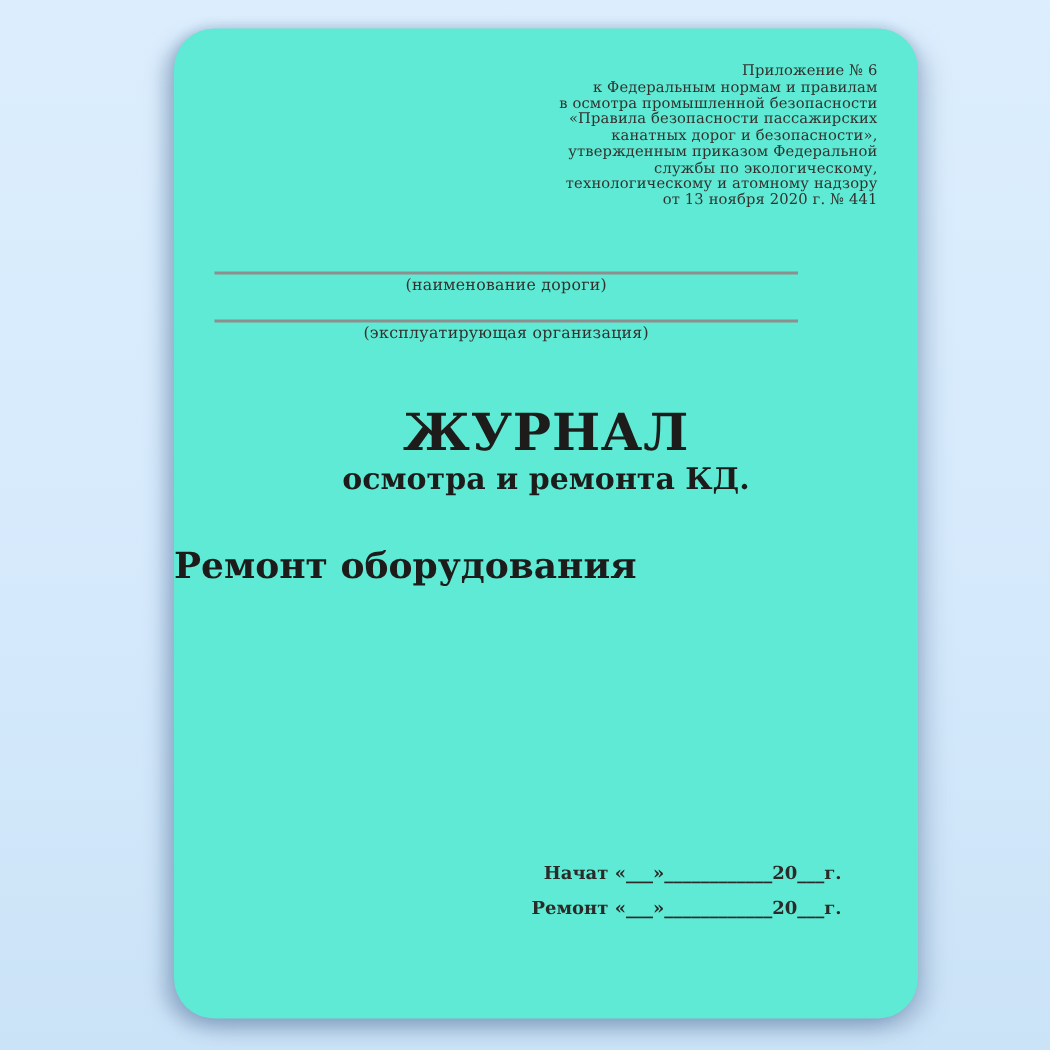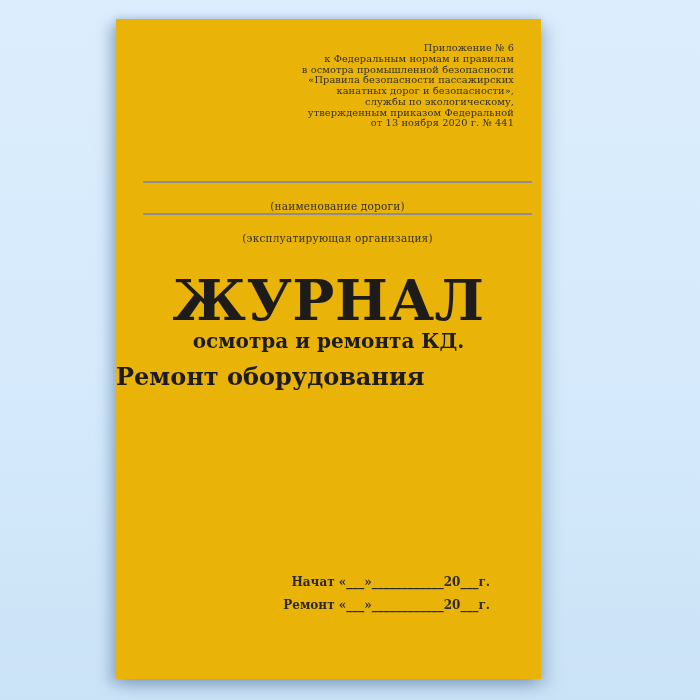--- a/index.html
+++ b/index.html
@@ -11,27 +11,28 @@
     font-family: "DejaVu Serif", "Liberation Serif", serif;
   }
   body {
     background: linear-gradient(180deg, #dcEEfd 0%, #d6eafc 50%, #cbe3f7 100%);
     position: relative;
   }
   .paper {
     position: absolute;
     left: 116px;
     top: 19px;
-    width: 425px;
+    width: 496px;
     height: 660px;
-    background: #eab308;
+    background: #5eead4;
     box-shadow:
       -7px 5px 12px rgba(96, 126, 163, 0.45),
        7px 7px 14px rgba(96, 126, 163, 0.35),
        0 -2px 6px rgba(96, 126, 163, 0.18);
+    border-radius: 27px;
   }
   .reg-header {
     position: absolute;
     top: 24px;
     right: 27px;
     text-align: right;
     font-size: 9.8px;
     line-height: 1.1;
     color: #33312e;
     letter-spacing: 0.1px;
@@ -44,33 +45,33 @@
   .field-road { top: 162px; }
   .field-org  { top: 194px; }
   .blank-line {
     height: 0;
     border-top: 2px solid #8e8e8e;
   }
   .field-caption {
     text-align: center;
     font-size: 10.5px;
     color: #33312e;
-    padding-top: 17px;
+    padding-top: 1px;
     letter-spacing: 0.2px;
   }
   .title-block {
     position: absolute;
     top: 253px;
     left: 0;
     width: 100%;
     text-align: center;
     color: #1d1c1b;
   }
   .title-main {
-    font-size: 56px;
+    font-size: 34px;
     font-weight: bold;
     line-height: 1.0;
     letter-spacing: 0.5px;
   }
   .title-sub {
     font-size: 20px;
     font-weight: bold;
     line-height: 1.05;
     margin-top: 3px;
   }
@@ -101,22 +102,23 @@
 <body>
 
 <div class="paper">
 
   <div class="reg-header">
     <div>Приложение № 6</div>
     <div>к Федеральным нормам и правилам</div>
     <div>в осмотра промышленной безопасности</div>
     <div>«Правила безопасности пассажирских</div>
     <div>канатных дорог и безопасности»,</div>
+    <div>утвержденным приказом Федеральной</div>
     <div>службы по экологическому,</div>
-    <div>утвержденным приказом Федеральной</div>
+    <div>технологическому и атомному надзору</div>
     <div>от 13 ноября 2020 г. № 441</div>
   </div>
 
   <div class="field field-road">
     <div class="blank-line"></div>
     <div class="field-caption">(наименование дороги)</div>
   </div>
 
   <div class="field field-org">
     <div class="blank-line"></div>

